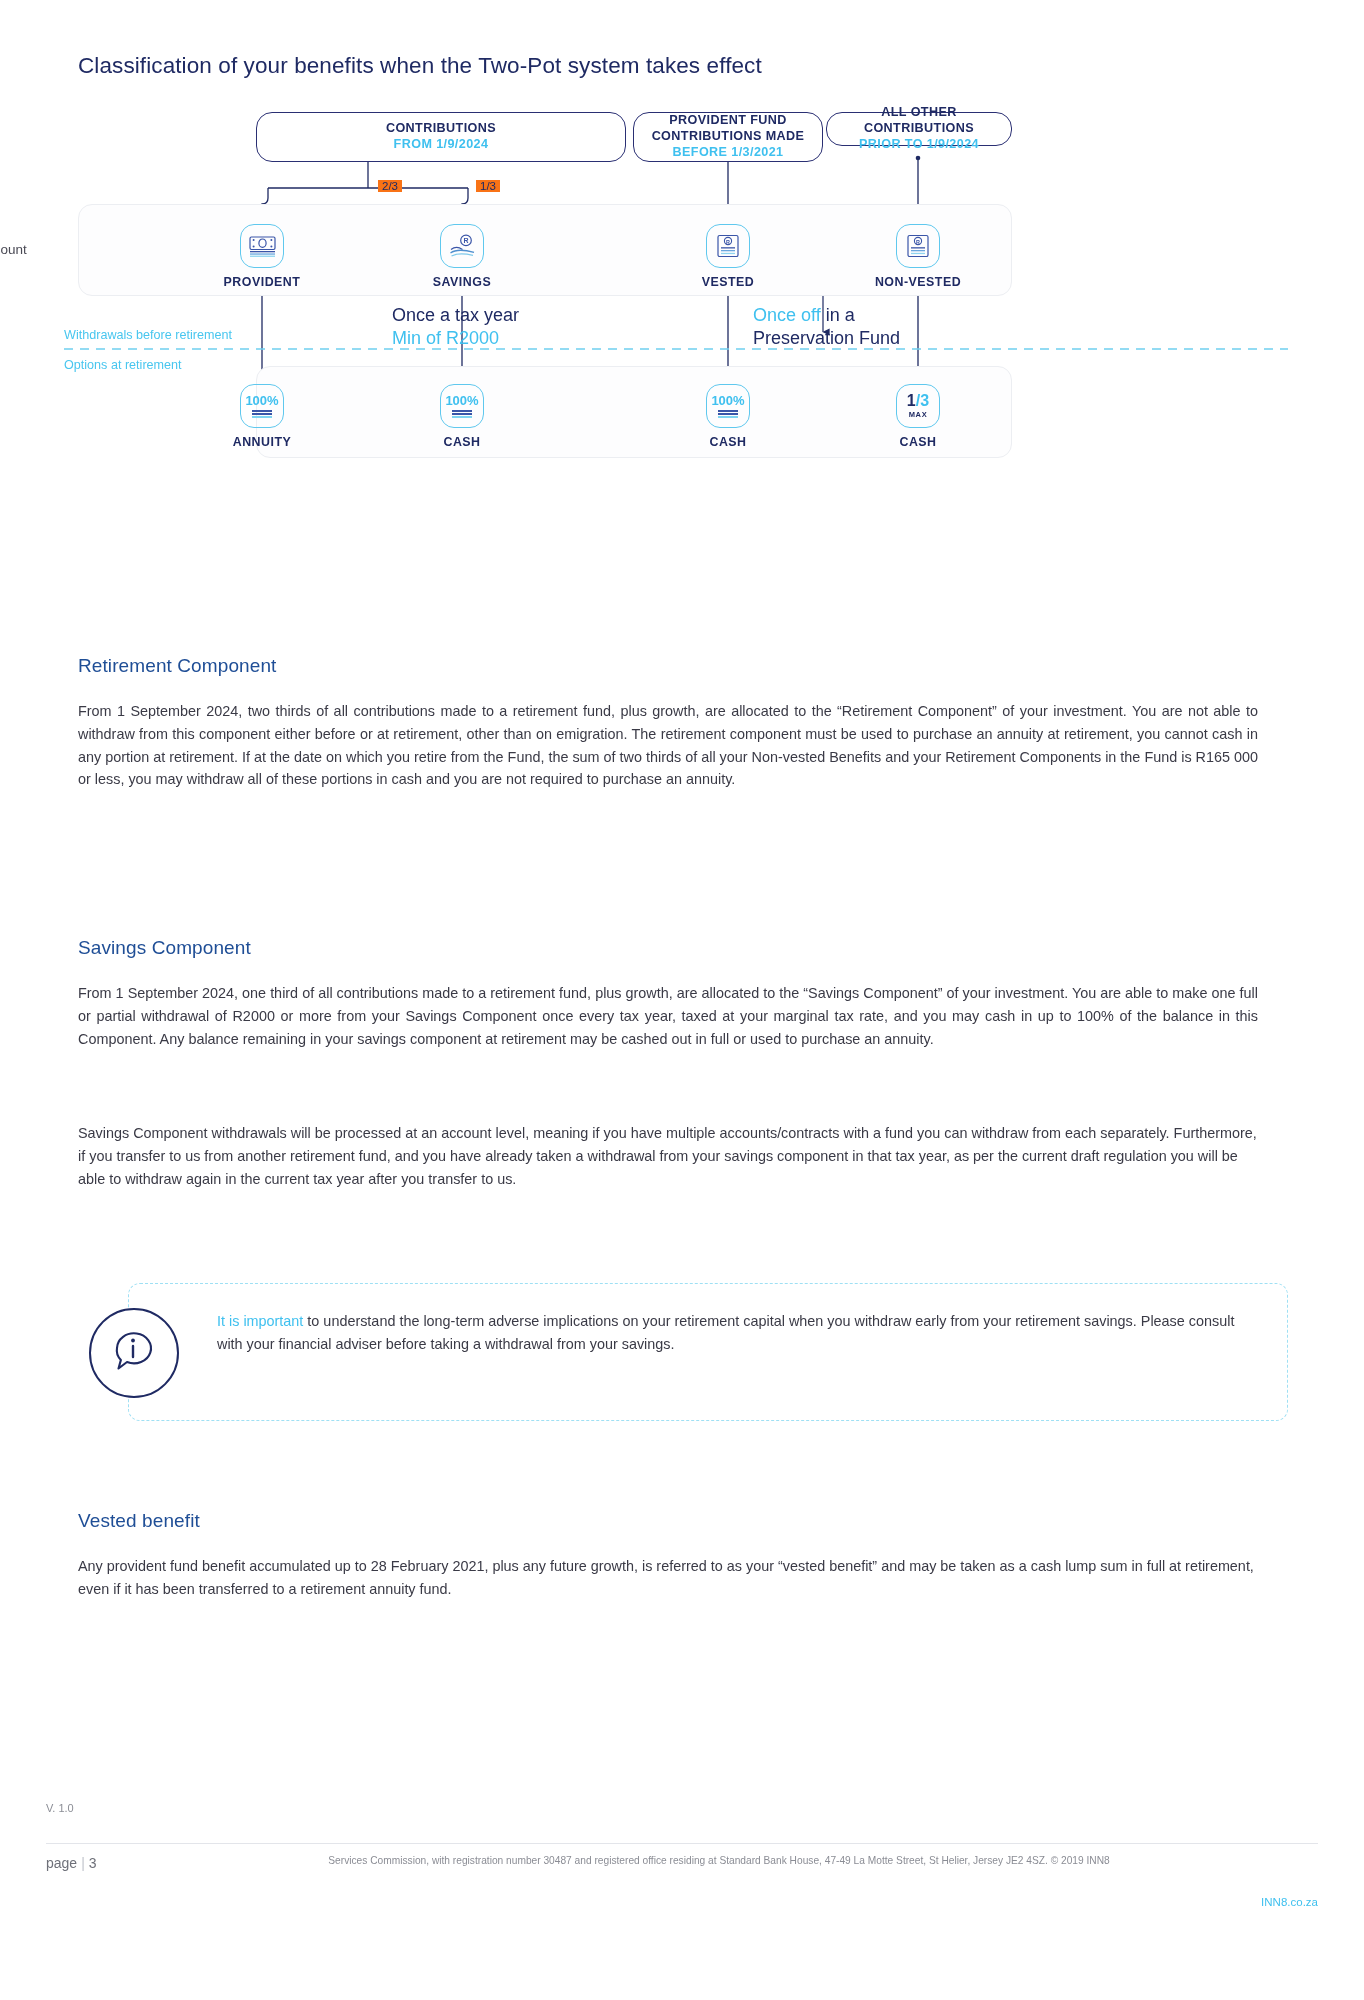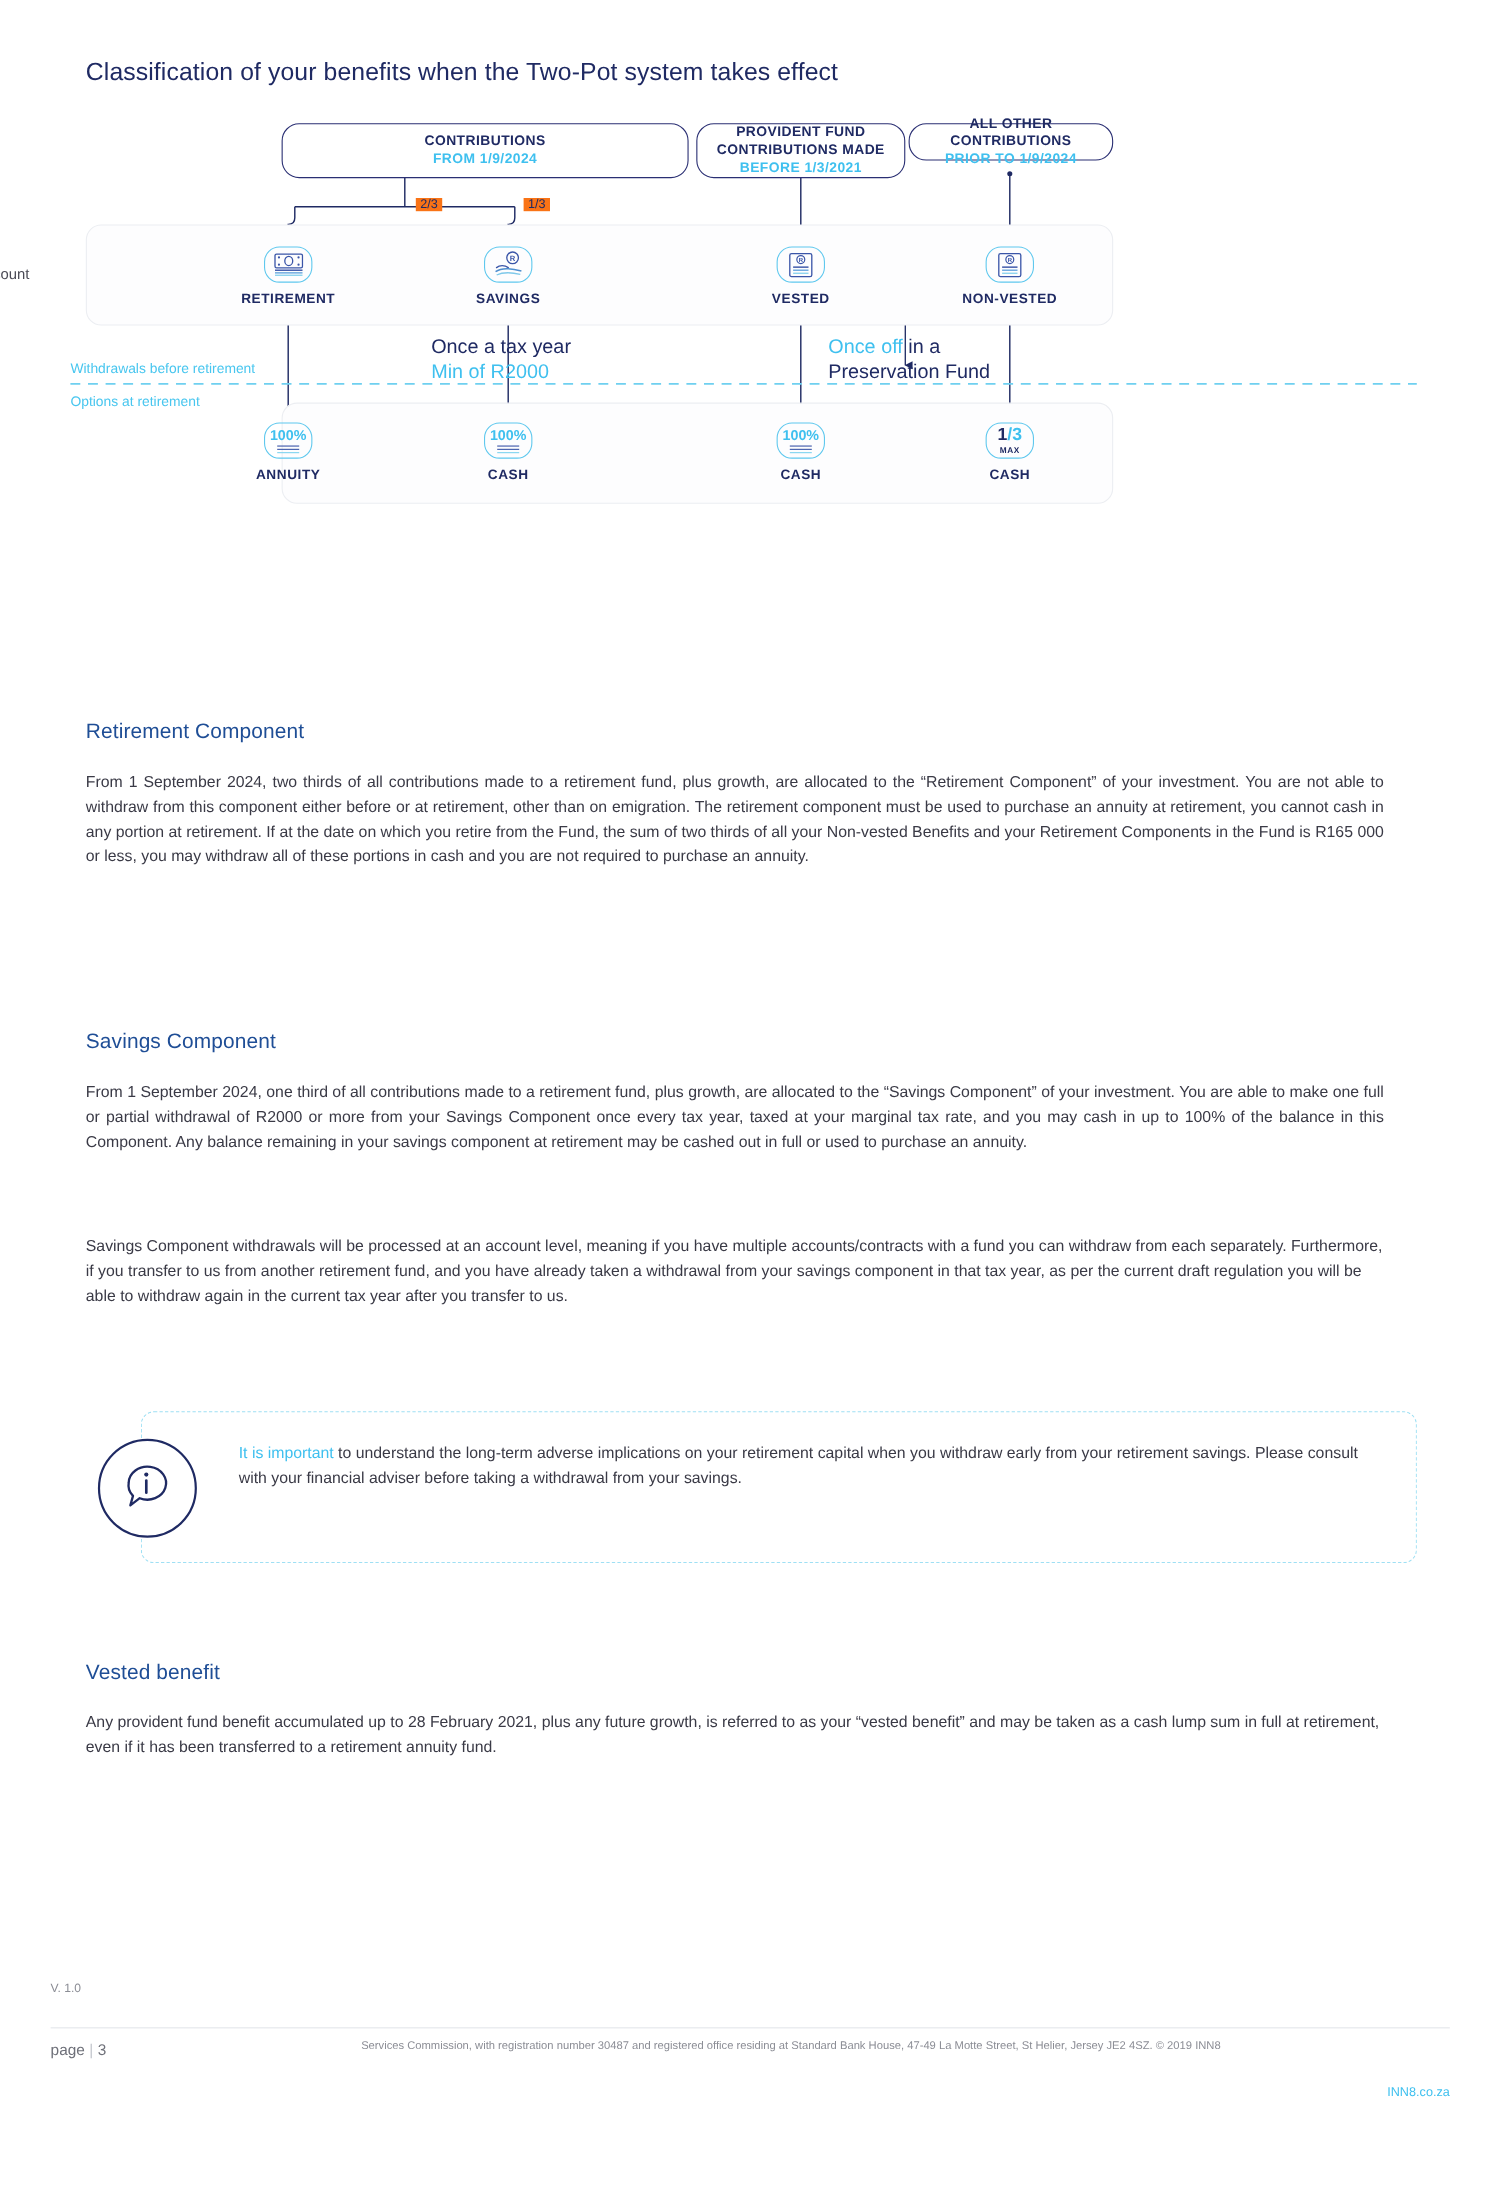--- a/index.html
+++ b/index.html
@@ -31,21 +31,21 @@
   .dg-box .l1{font-size:12.6px;font-weight:700;color:#1f2a63;letter-spacing:.4px;line-height:1.25;}
   .dg-box .l2{font-size:12.6px;font-weight:700;color:#3fc0ef;letter-spacing:.4px;line-height:1.25;}
 
   .panel{
     position:absolute;box-sizing:border-box;
     border:1px solid #eceef2;border-radius:14px;background:#fdfdfe;
   }
 
   .node{position:absolute;width:140px;text-align:center;}
   .node .icon{
-    width:44px;height:33px;margin:0 auto;
+    width:44px;height:44px;margin:0 auto;
     border:1.7px solid;border-radius:14px;
     display:flex;align-items:center;justify-content:center;
     box-sizing:border-box;
   }
   .node .nlabel{
     margin-top:7px;font-size:12.4px;font-weight:700;
     color:#1f2a63;letter-spacing:.5px;
   }
   .pct{font-size:13px;font-weight:700;color:#3fc0ef;line-height:1;}
   .pct .dk{color:#1f2a63;}
@@ -192,21 +192,21 @@
           <ellipse cx="13.5" cy="7.2" rx="3.6" ry="4.2" fill="none" stroke="#3a55a8" stroke-width="1.2"></ellipse>
           <circle cx="4.6" cy="4" r="1" fill="#3a55a8"></circle>
             <circle cx="22.4" cy="4" r="1" fill="#3a55a8"></circle>
           <circle cx="4.6" cy="10.6" r="1" fill="#3a55a8"></circle>
             <circle cx="22.4" cy="10.6" r="1" fill="#3a55a8"></circle>
           <rect x="1" y="15" width="25" height="1.3" fill="#3a55a8"></rect>
           <rect x="1" y="17.4" width="25" height="1.3" fill="#6aa7de"></rect>
           <rect x="1" y="19.6" width="25" height="1.3" fill="#8fd4ef"></rect>
         </svg>
       </div>
-      <div class="nlabel">RETIREMENT</div>
+      <div class="nlabel">PROVIDENT</div>
     </div>
 
     <div class="node" style="left:314px;top:124px;">
       <div class="icon" style="border-color:#5fc8ee;">
         <svg width="27" height="25" viewBox="0 0 27 25">
           <circle cx="17" cy="6.4" r="5.3" fill="none" stroke="#3a55a8" stroke-width="1.2"></circle>
           <text x="17" y="9.3" font-size="7" text-anchor="middle" fill="#3a55a8" font-family="Liberation Sans, sans-serif" font-weight="700">R</text>
           <path d="M2,15.5 C6,12.5 10,13.2 13.5,15.5" fill="none" stroke="#3a55a8" stroke-width="1.2"></path>
           <path d="M1.5,19 C7,15 15,15.6 25,18.4" fill="none" stroke="#4f8fce" stroke-width="1.3"></path>
           <path d="M2.5,22 C8,19.3 16,19.6 24,21.4" fill="none" stroke="#7fc9ea" stroke-width="1.2"></path>

